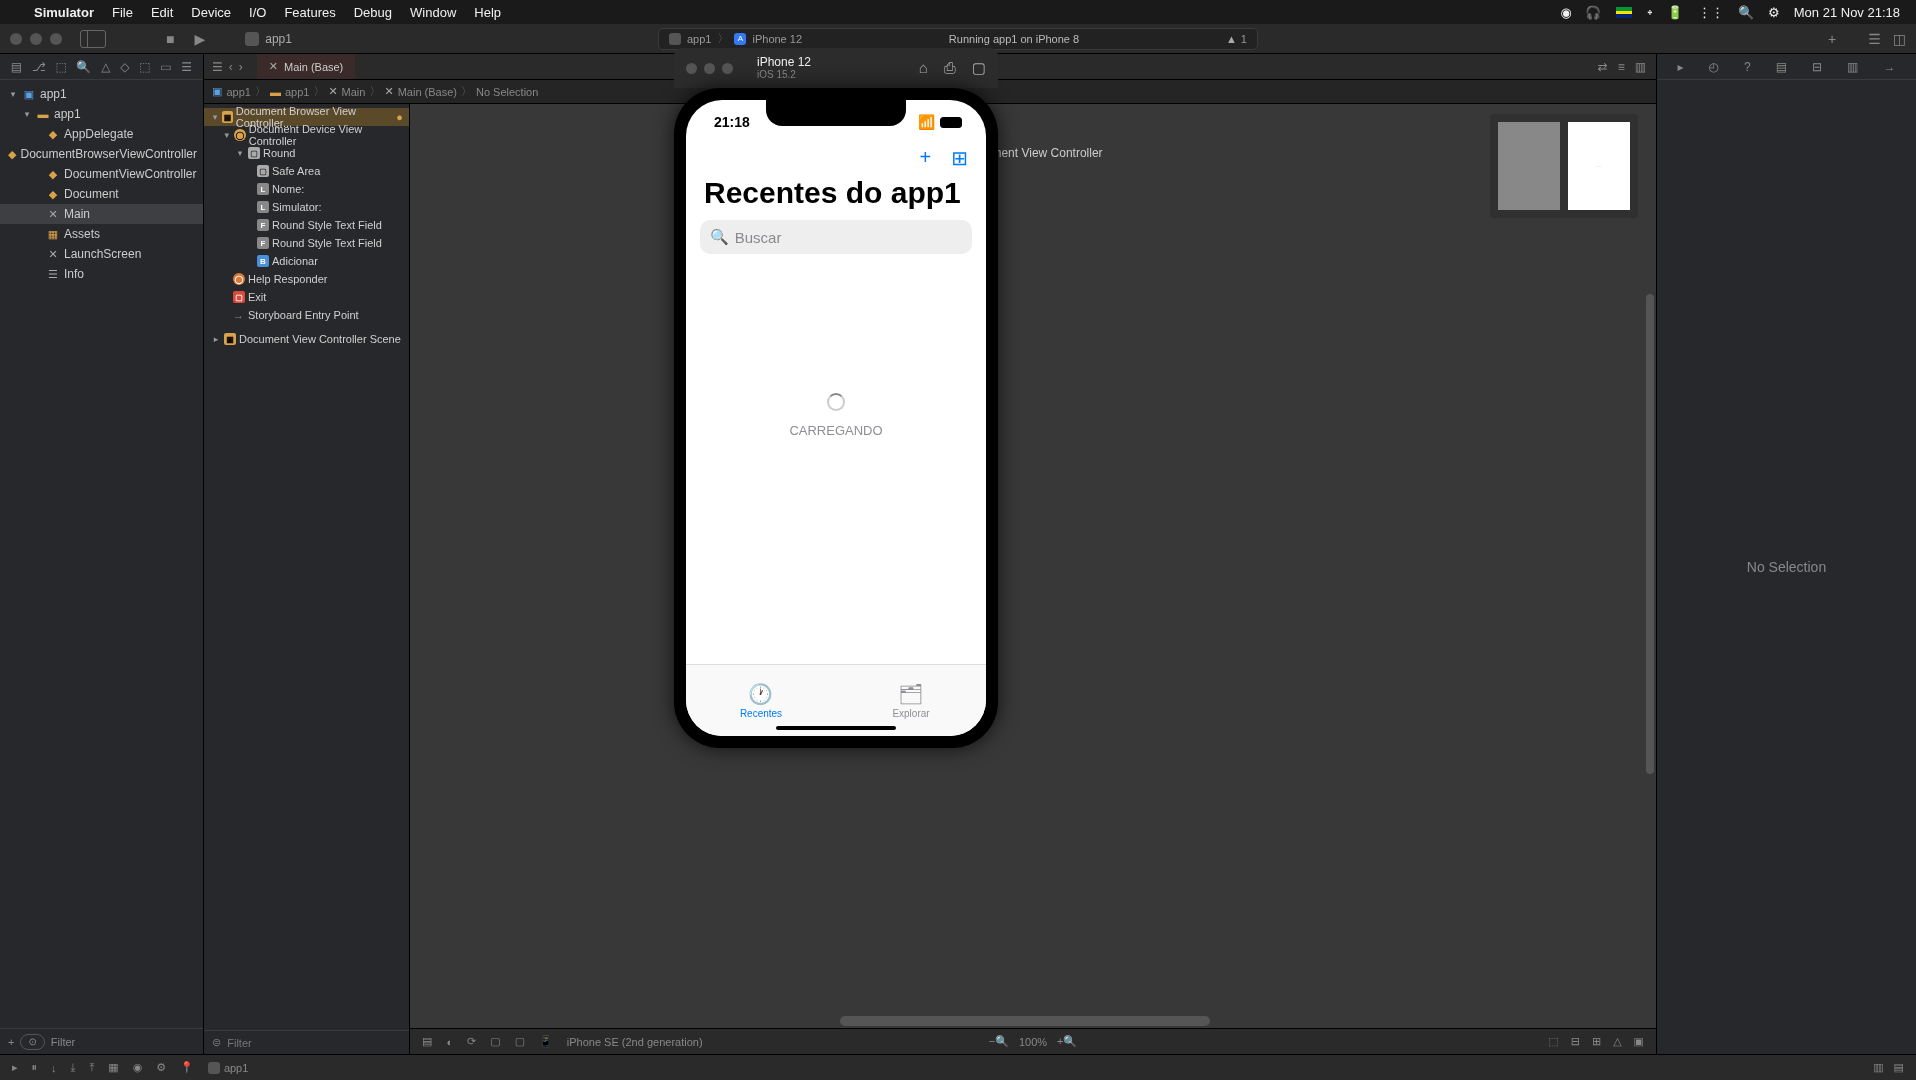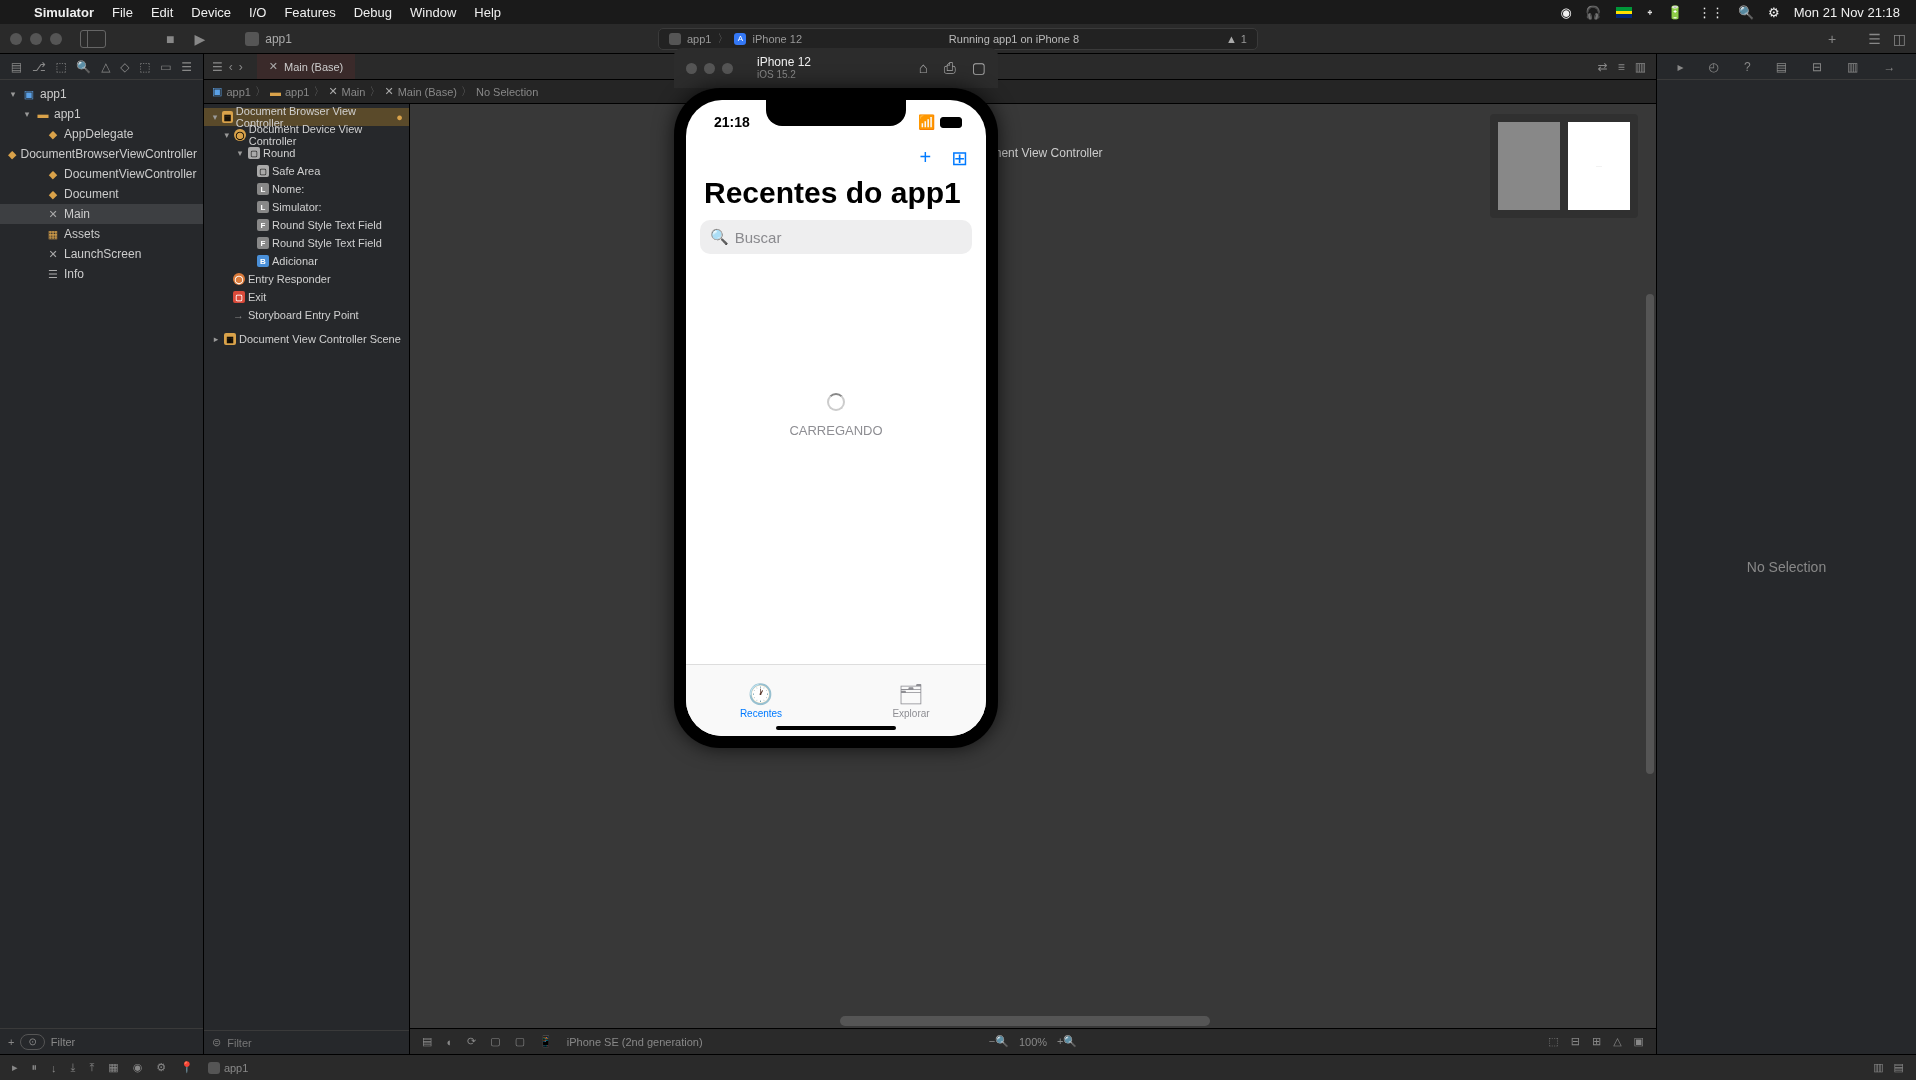--- a/index.html
+++ b/index.html
@@ -341,21 +341,21 @@
               <span>Round Style Text Field</span>
             </div>
           <div class="outline-row">
               <span style="width:50px"></span>
               <span class="oicon button">B</span>
               <span>Adicionar</span>
             </div>
           <div class="outline-row">
               <span style="width:26px"></span>
               <span class="oicon responder">◯</span>
-              <span>Entry Responder</span>
+              <span>Help Responder</span>
             </div>
           <div class="outline-row">
               <span style="width:26px"></span>
               <span class="oicon exit">▢</span>
               <span>Exit</span>
             </div>
           <div class="outline-row">
               <span style="width:26px"></span>
               <span style="color:#888;width:12px;">→</span>
               <span>Storyboard Entry Point</span>

